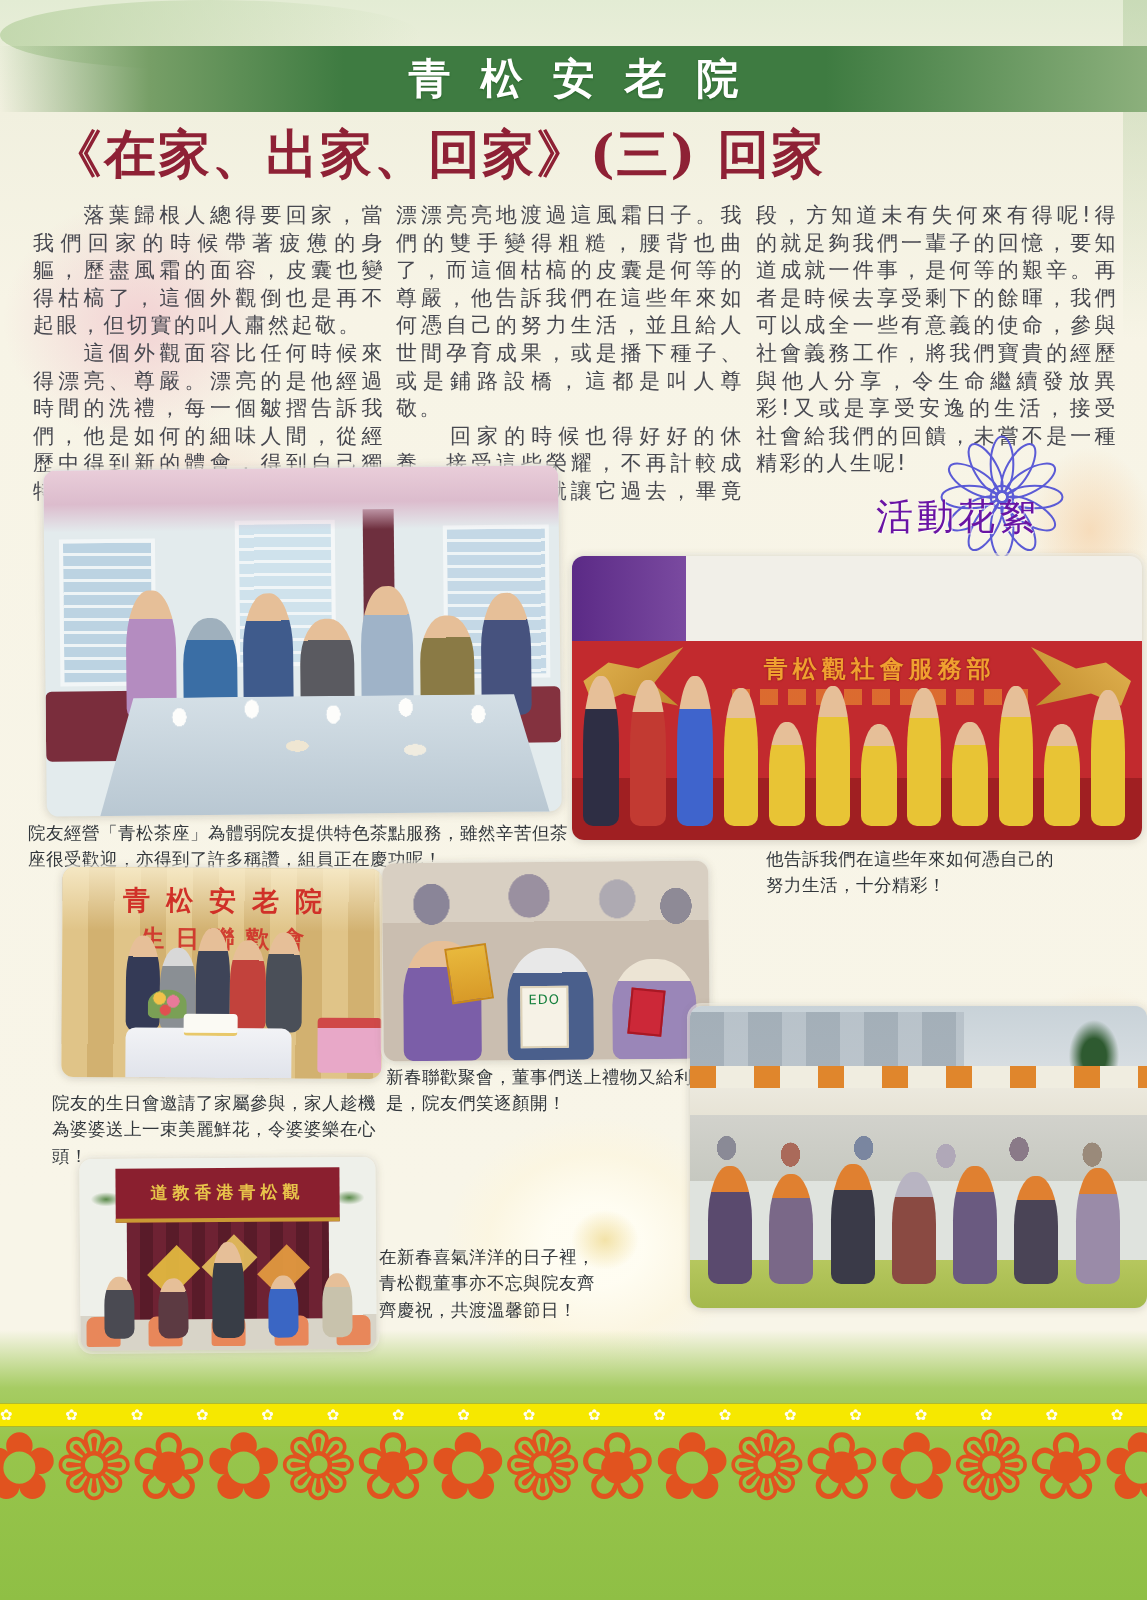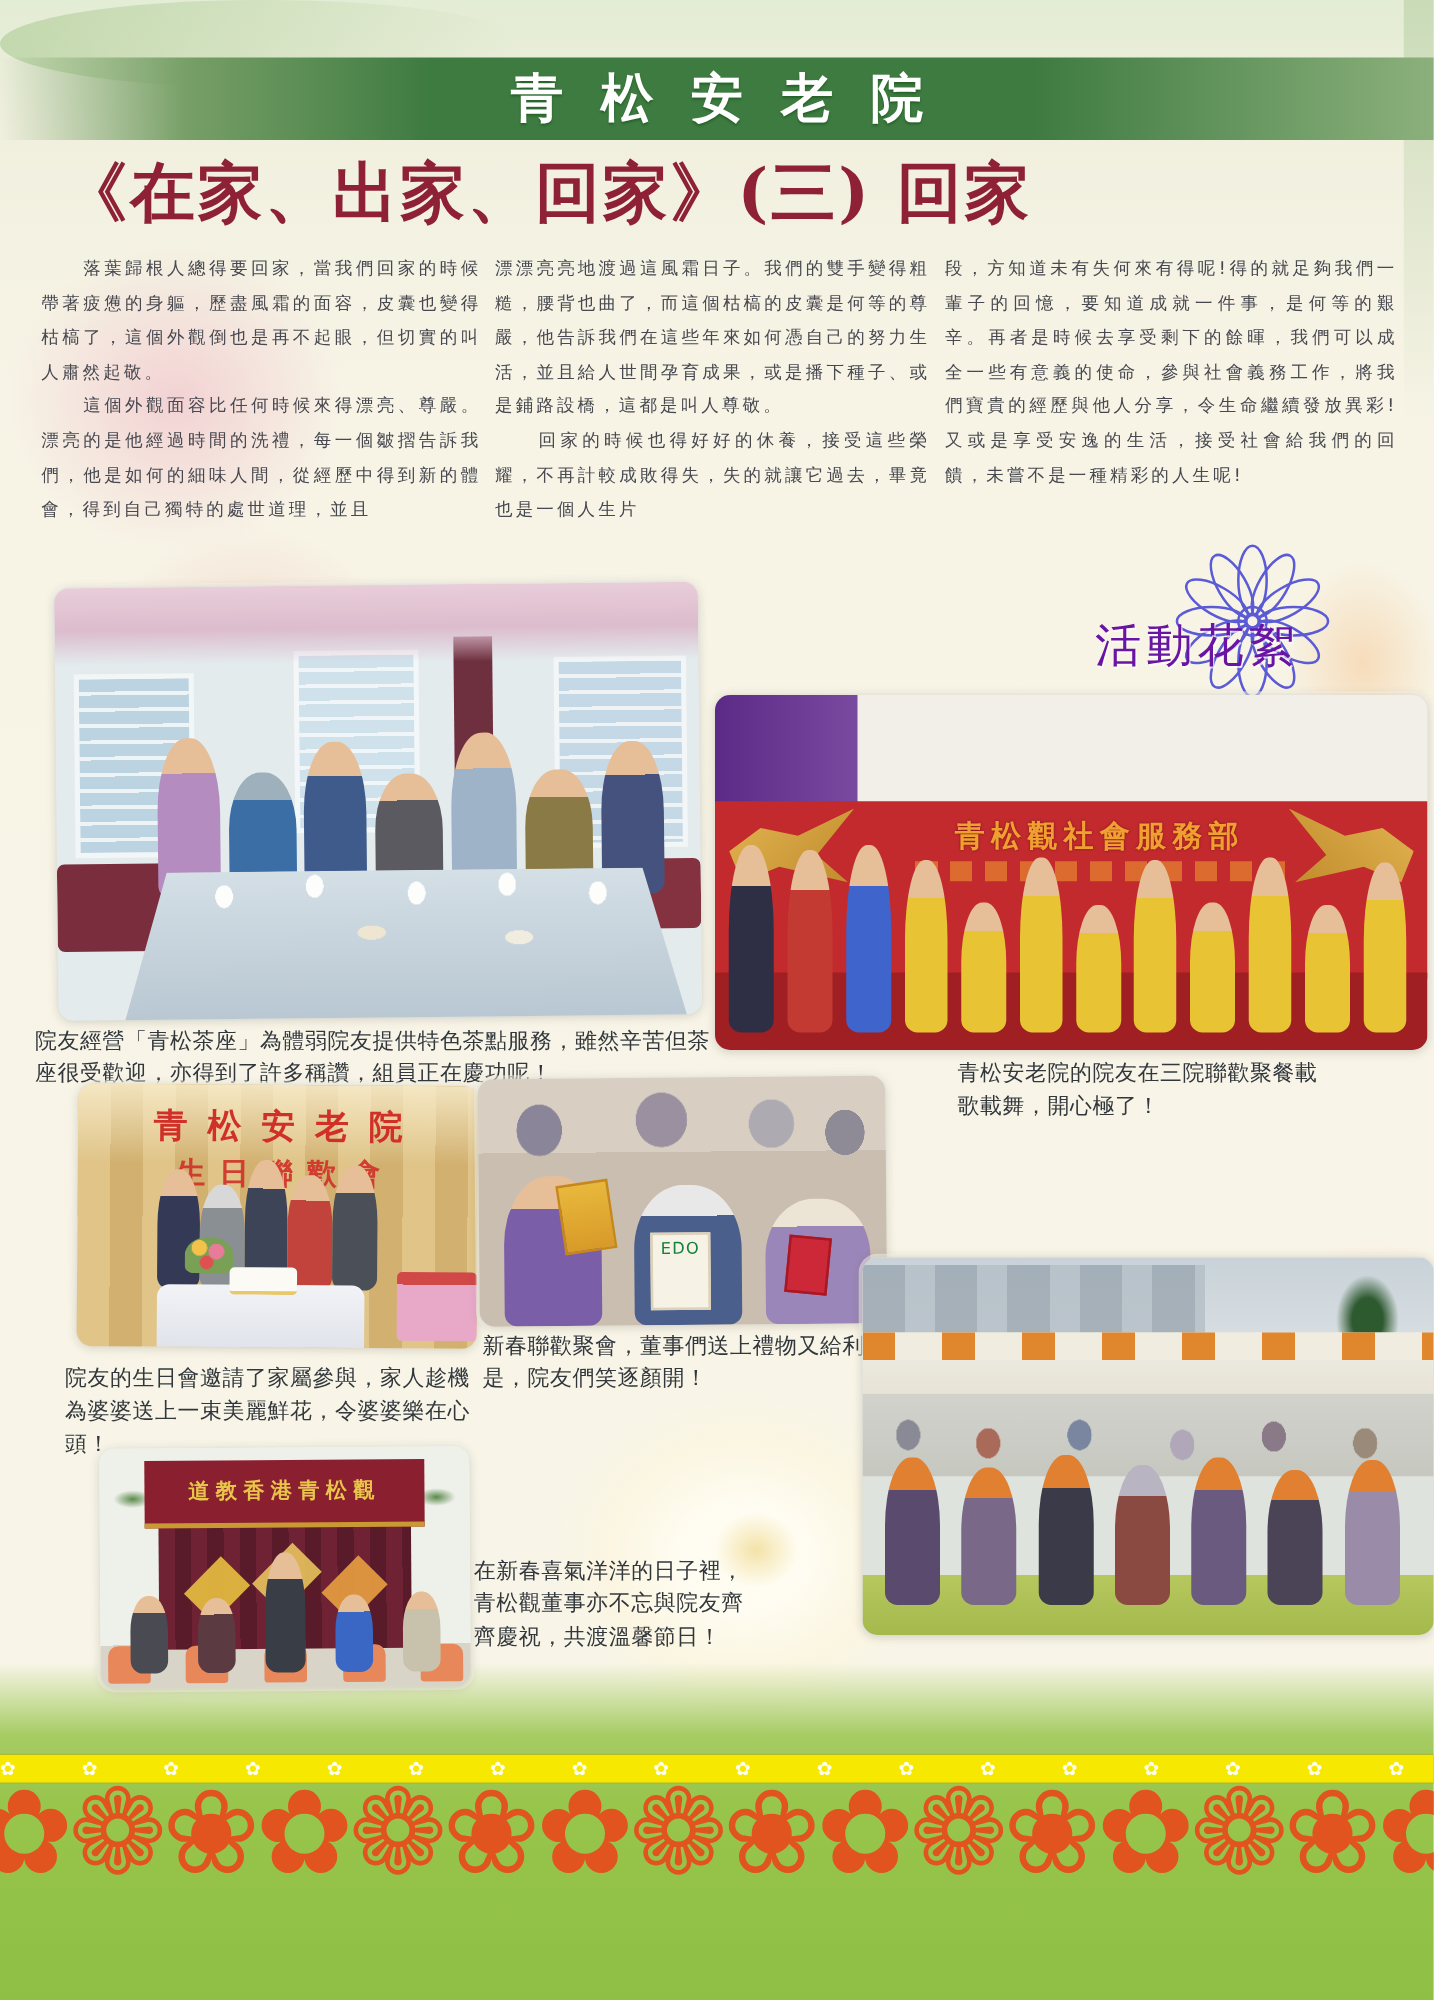--- a/index.html
+++ b/index.html
@@ -23,21 +23,21 @@
   
   .banner{left:0;top:46px;width:1147px;height:66px;
     background:linear-gradient(90deg,rgba(110,150,95,0) 0%,#779f67 13%,#3e7b41 30%,#3e7b41 72%,#8cb07c 100%);
     display:flex;align-items:center;justify-content:center;}
   .banner-title{color:#ffffff;font-family:"DejaVu Serif",serif;font-weight:700;
     font-size:42px;letter-spacing:30px;text-indent:30px;text-shadow:0 1px 2px rgba(0,60,0,.4);}
   .page-title{left:50px;top:120px;width:1000px;color:#8e2135;
     font-family:"DejaVu Serif",serif;font-weight:700;font-size:52px;letter-spacing:2px;}
 
   
-  .col{top:202px;color:#474850;font-size:14px;line-height:27.6px;
+  .col{top:202px;color:#474850;font-size:21px;line-height:27.6px;
     letter-spacing:2.5px;text-align:justify;}
   .col p{margin:0;}
   .col1{left:33px;width:352px;}
   .col2{left:396px;width:348px;}
   .col3{left:756px;width:362px;}
 
   
   .badge{left:876px;top:492px;color:#6a14a4;font-weight:400;font-size:37px;
     letter-spacing:4px;text-shadow:1px 1px 0 rgba(255,255,255,.7);z-index:3;}
   .flower-svg{left:936px;top:434px;z-index:2;}
@@ -245,21 +245,21 @@
       <div class="person" style="--c:#e8c435;width:36px;height:104px"></div>
       <div class="person" style="--c:#e8c435;width:34px;height:140px"></div>
       <div class="person" style="--c:#e8c435;width:36px;height:102px"></div>
       <div class="person" style="--c:#e8c435;width:34px;height:138px"></div>
       <div class="person" style="--c:#e8c435;width:36px;height:104px"></div>
       <div class="person" style="--c:#e8c435;width:34px;height:140px"></div>
       <div class="person" style="--c:#e8c435;width:36px;height:102px"></div>
       <div class="person" style="--c:#e8c435;width:34px;height:136px"></div>
     </div>
   </div>
-  <div class="abs caption" style="left:766px;top:846px;width:290px;">青松安老院的院友在三院聯歡聚餐載歌載舞，開心極了！</div>
+  <div class="abs caption" style="left:766px;top:846px;width:290px;">他告訴我們在這些年來如何憑自己的努力生活，十分精彩！</div>
 
   <div class="abs photo photo-birthday">
     <div class="abs pc-glow"></div>
     <div class="abs pc-line1">青松安老院</div>
     <div class="abs pc-line2">生日聯歡會</div>
     <div class="prow pc-people">
       <div class="person" style="--c:#343a56;width:34px;height:96px"></div>
       <div class="person" style="--c:#8a8f94;--h:#d8d8d8;width:36px;height:84px"></div>
       <div class="person" style="--c:#3e4458;width:34px;height:104px"></div>
       <div class="person" style="--c:#c2423c;width:36px;height:92px"></div>

